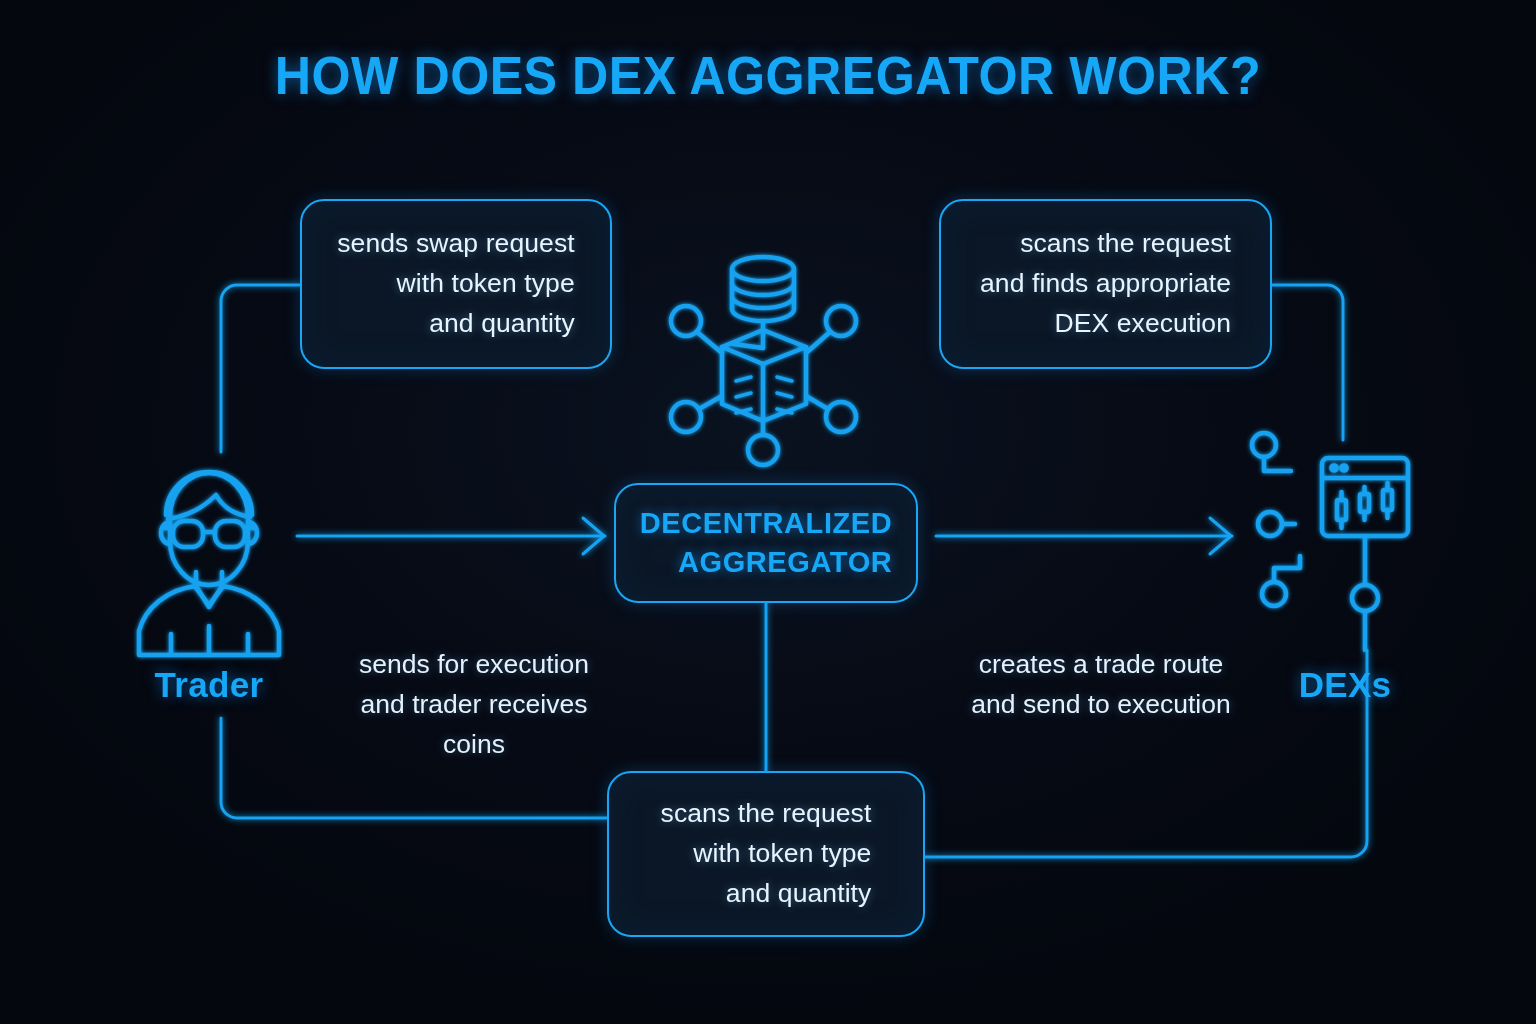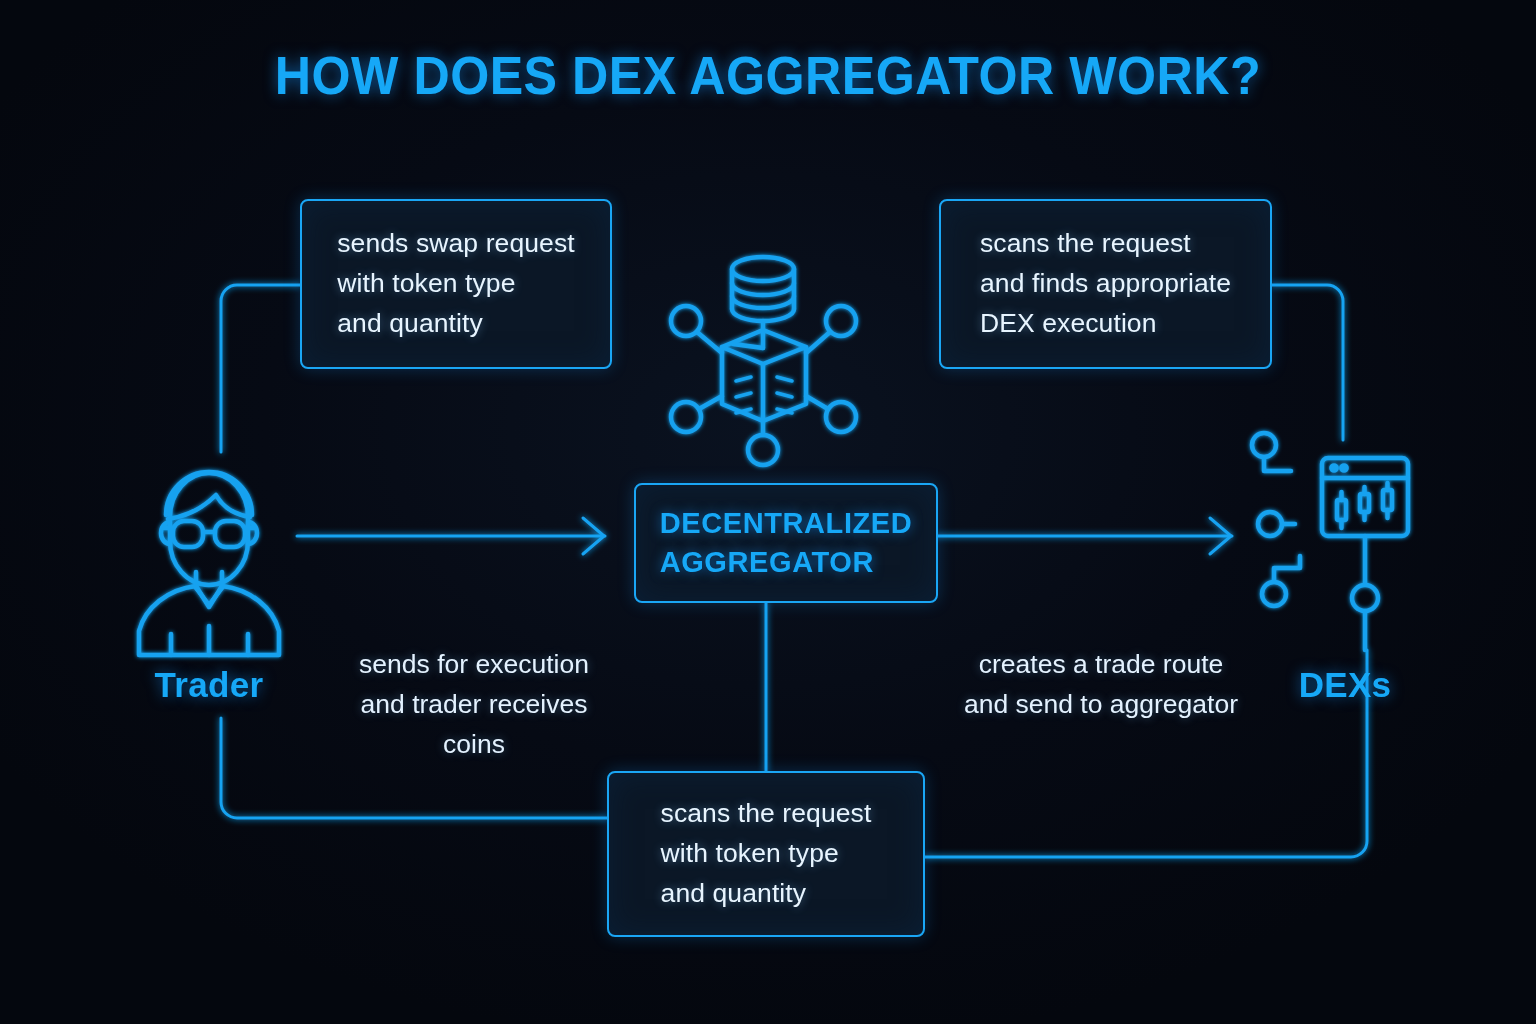--- a/index.html
+++ b/index.html
@@ -22,39 +22,38 @@
     font-family:"Liberation Sans Narrow","Liberation Sans",sans-serif;
     transform:scaleX(0.93);
     text-shadow:0 0 14px rgba(22,150,255,.55);
     white-space:nowrap;
   }
 
   .card{
     position:absolute;
     box-sizing:border-box;
     border:2.5px solid #1aa6f5;
-    border-radius:8px;
+    border-radius:24px;
     background:#0b1726;
     box-shadow:0 0 16px rgba(20,140,230,.28), inset 0 0 30px rgba(10,40,70,.5);
     display:flex;align-items:center;justify-content:center;
-    text-align:left;
+    text-align:right;
     color:#e8f5ff;
     font-size:26.5px;
     line-height:1.50;
     letter-spacing:.1px;
     text-shadow:0 0 10px rgba(130,200,255,.45);
   }
   .card.accent{
     color:#16a8f7;
     font-weight:bold;
     font-size:29px;
     line-height:1.36;
     letter-spacing:.6px;
     text-shadow:0 0 12px rgba(22,150,255,.6);
-    margin-left:20px;
   }
   .card .txt{padding:4px 14px;}
 
   .caption{
     position:absolute;
     text-align:center;
     color:#e4f2ff;
     font-size:26.5px;
     line-height:1.50;
     text-shadow:0 0 10px rgba(130,200,255,.40);
@@ -237,20 +236,20 @@
   </div>
 
   <div class="caption" style="left:318px;top:625px;width:312px;">
     <div>sends for execution</div>
     <div>and trader receives</div>
     <div>coins</div>
   </div>
 
   <div class="caption" style="left:930px;top:625px;width:342px;">
     <div>creates a trade route</div>
-    <div>and send to aggregator</div>
+    <div>and send to execution</div>
   </div>
 
   <div class="nodelabel" style="left:109px;top:665px;width:200px;">Trader</div>
 
   <div class="nodelabel" style="left:1245px;top:665px;width:200px;">DEXs</div>
 
 </div>
 
 </body></html>

